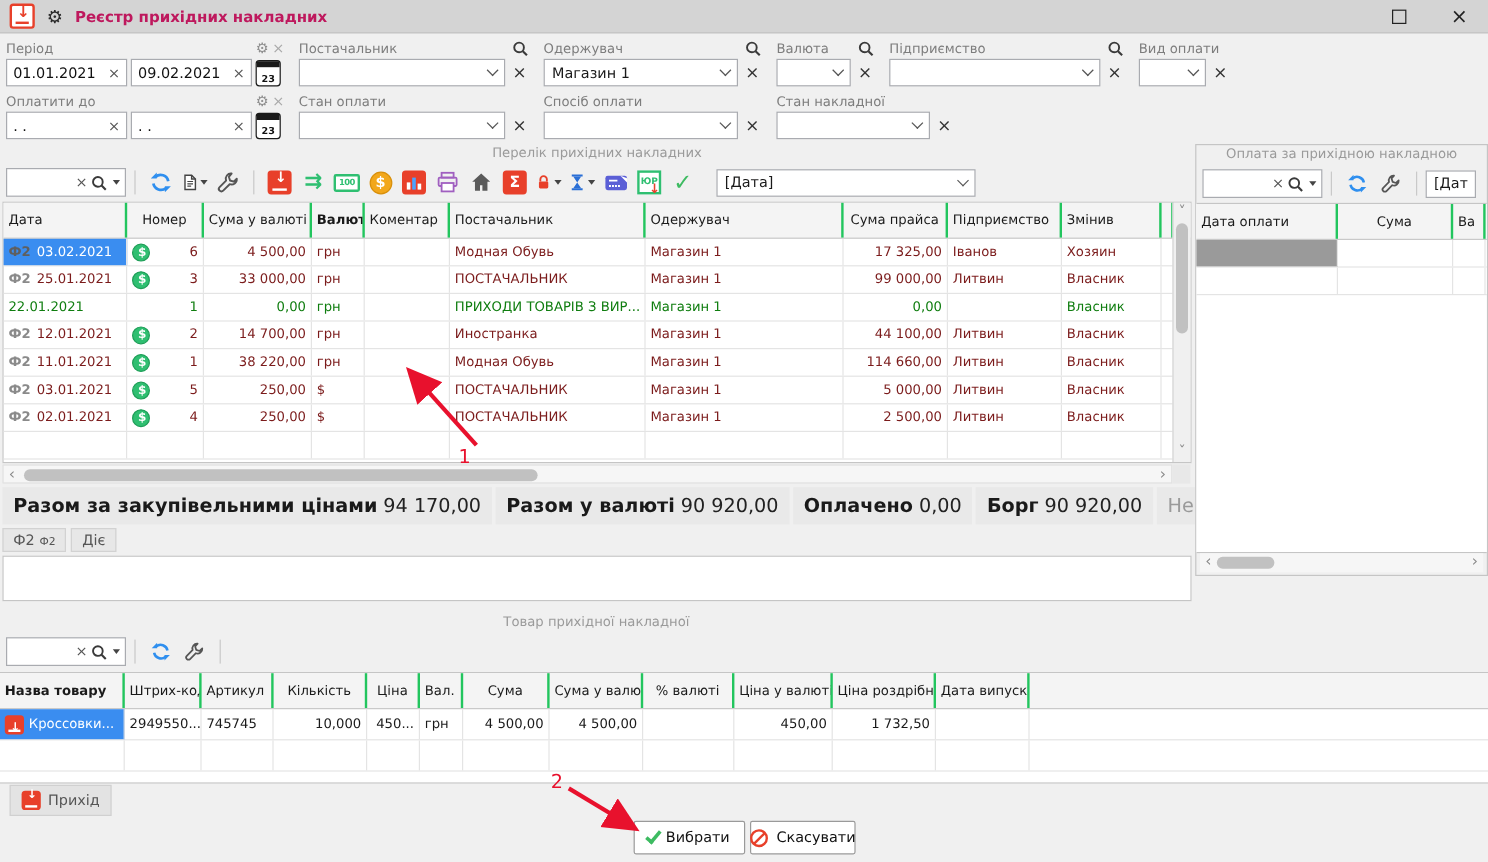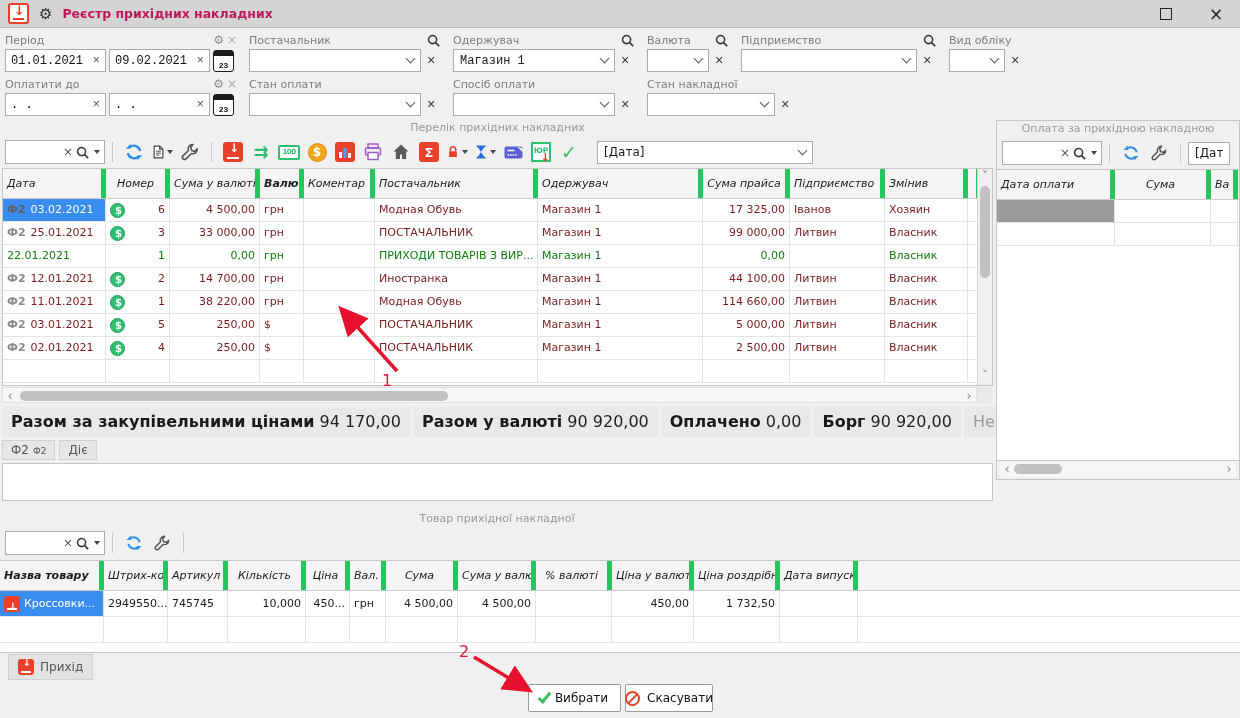--- a/index.html
+++ b/index.html
@@ -23,21 +23,21 @@
   .sq { width:12px; height:12px; border:1.5px solid #222; }
   .xg { font-size:17px; color:#222; line-height:1; }
 
   
   .filters { position:absolute; top:28px; left:0; width:1240px; height:92px; background:#f0f0f0; }
   .frow { position:absolute; left:5px; display:flex; }
   .frow1 { top:5px; } .frow2 { top:49px; }
   .fgroup { margin-right:12px; }
   .fhead { display:flex; align-items:center; height:14px; color:#7d7d7d; }
   .fhead .sp { flex:1; }
-  .fctrl { display:flex; align-items:center; gap:3px; margin-top:2px;font-family:Liberation Mono, monospace; }
+  .fctrl { display:flex; align-items:center; gap:3px; margin-top:2px; }
   .tinput { height:23px; background:#fff; border:1px solid #a9abb0; display:flex; align-items:center; padding:0 5px; }
   .tinput .val { flex:1; font-size:12px; color:#111; white-space:nowrap; overflow:hidden; }
   .combo { height:23px; background:#fff; border:1px solid #a9abb0; display:flex; align-items:center; padding:0 6px; overflow:hidden; }
   .combo .cval { flex:1; font-size:12px; white-space:nowrap; overflow:hidden; }
   .chev { width:7px; height:7px; border-right:1.6px solid #555; border-bottom:1.6px solid #555;
     transform:rotate(45deg); margin-top:-4px; flex:none; }
   .ix { color:#555; font-size:12px; margin-left:3px; line-height:1; }
   .clearx { font-size:14px; color:#333; margin-left:3px; line-height:1; }
   .clearx.dim { color:#a9a9a9; font-size:12px; }
   .gearico { font-size:12px; color:#8d8d8d; margin-left:4px; }
@@ -73,22 +73,22 @@
   .redsq.sigma::before { content:"Σ"; color:#fff; font-weight:bold; font-size:13px; }
   .homeico svg, .tico svg { display:block; }
   .legal { width:20px; height:20px; border:2px solid #2fbf71; background:#fff; position:relative; }
   .legal::before { content:"ЮР"; position:absolute; top:2px; left:1px; font-size:7.5px; font-weight:bold; color:#2fbf71; }
   .legal::after { content:"↓"; position:absolute; bottom:-4px; right:-1px; font-size:11px; font-weight:bold; color:#e8402a; }
   .bigcheck { color:#3dbb61; font-size:19px; font-weight:bold; line-height:1; }
 
   
   .grid { position:relative; background:#fff; border:1px solid #c5c5c5; }
   .ghead { display:flex; height:30px; background:#f4f4f4; border-bottom:1px solid #c9c9c9; }
-  .hc { height:100%; line-height:29px; padding:0 4px; border-right:5px solid #22c55e;
-    white-space:nowrap; overflow:hidden; flex:none;font-style:italic; }
+  .hc { height:100%; line-height:29px; padding:0 4px; border-right:2px solid #22c55e;
+    white-space:nowrap; overflow:hidden; flex:none; }
   .hc.a-r { text-align:center; } .hc.bold { font-weight:bold; }
   .irow { display:flex; height:23px; border-bottom:1px solid #e4e4e4; }
   .grow { display:flex; height:26px; border-bottom:1px solid #e4e4e4; }
   .ic { height:100%; padding:0 4px; border-right:1px solid #e4e4e4; white-space:nowrap;
     overflow:hidden; flex:none; line-height:22px; }
   .grow .ic { line-height:25px; }
   .ic.a-r { text-align:right; }
   .c-maroon .ic { color:#7b1b1b; }
   .c-green .ic { color:#0f7d0f; }
   .datecell { display:flex; align-items:center; gap:5px; }
@@ -259,21 +259,21 @@
       <div class="fctrl">
         <div class="combo" style="width:176px">
           <span class="cval"></span>
             <span class="chev"></span>
         </div>
         <span class="clearx">×</span>
       </div>
     </div>
     <div class="fgroup" style="width:78px">
       <div class="fhead">
-          <span>Вид обліку</span>
+          <span>Вид оплати</span>
         </div>
       <div class="fctrl">
         <div class="combo" style="width:56px">
           <span class="cval"></span>
             <span class="chev"></span>
         </div>
         <span class="clearx">×</span>
       </div>
     </div>
   </div>

